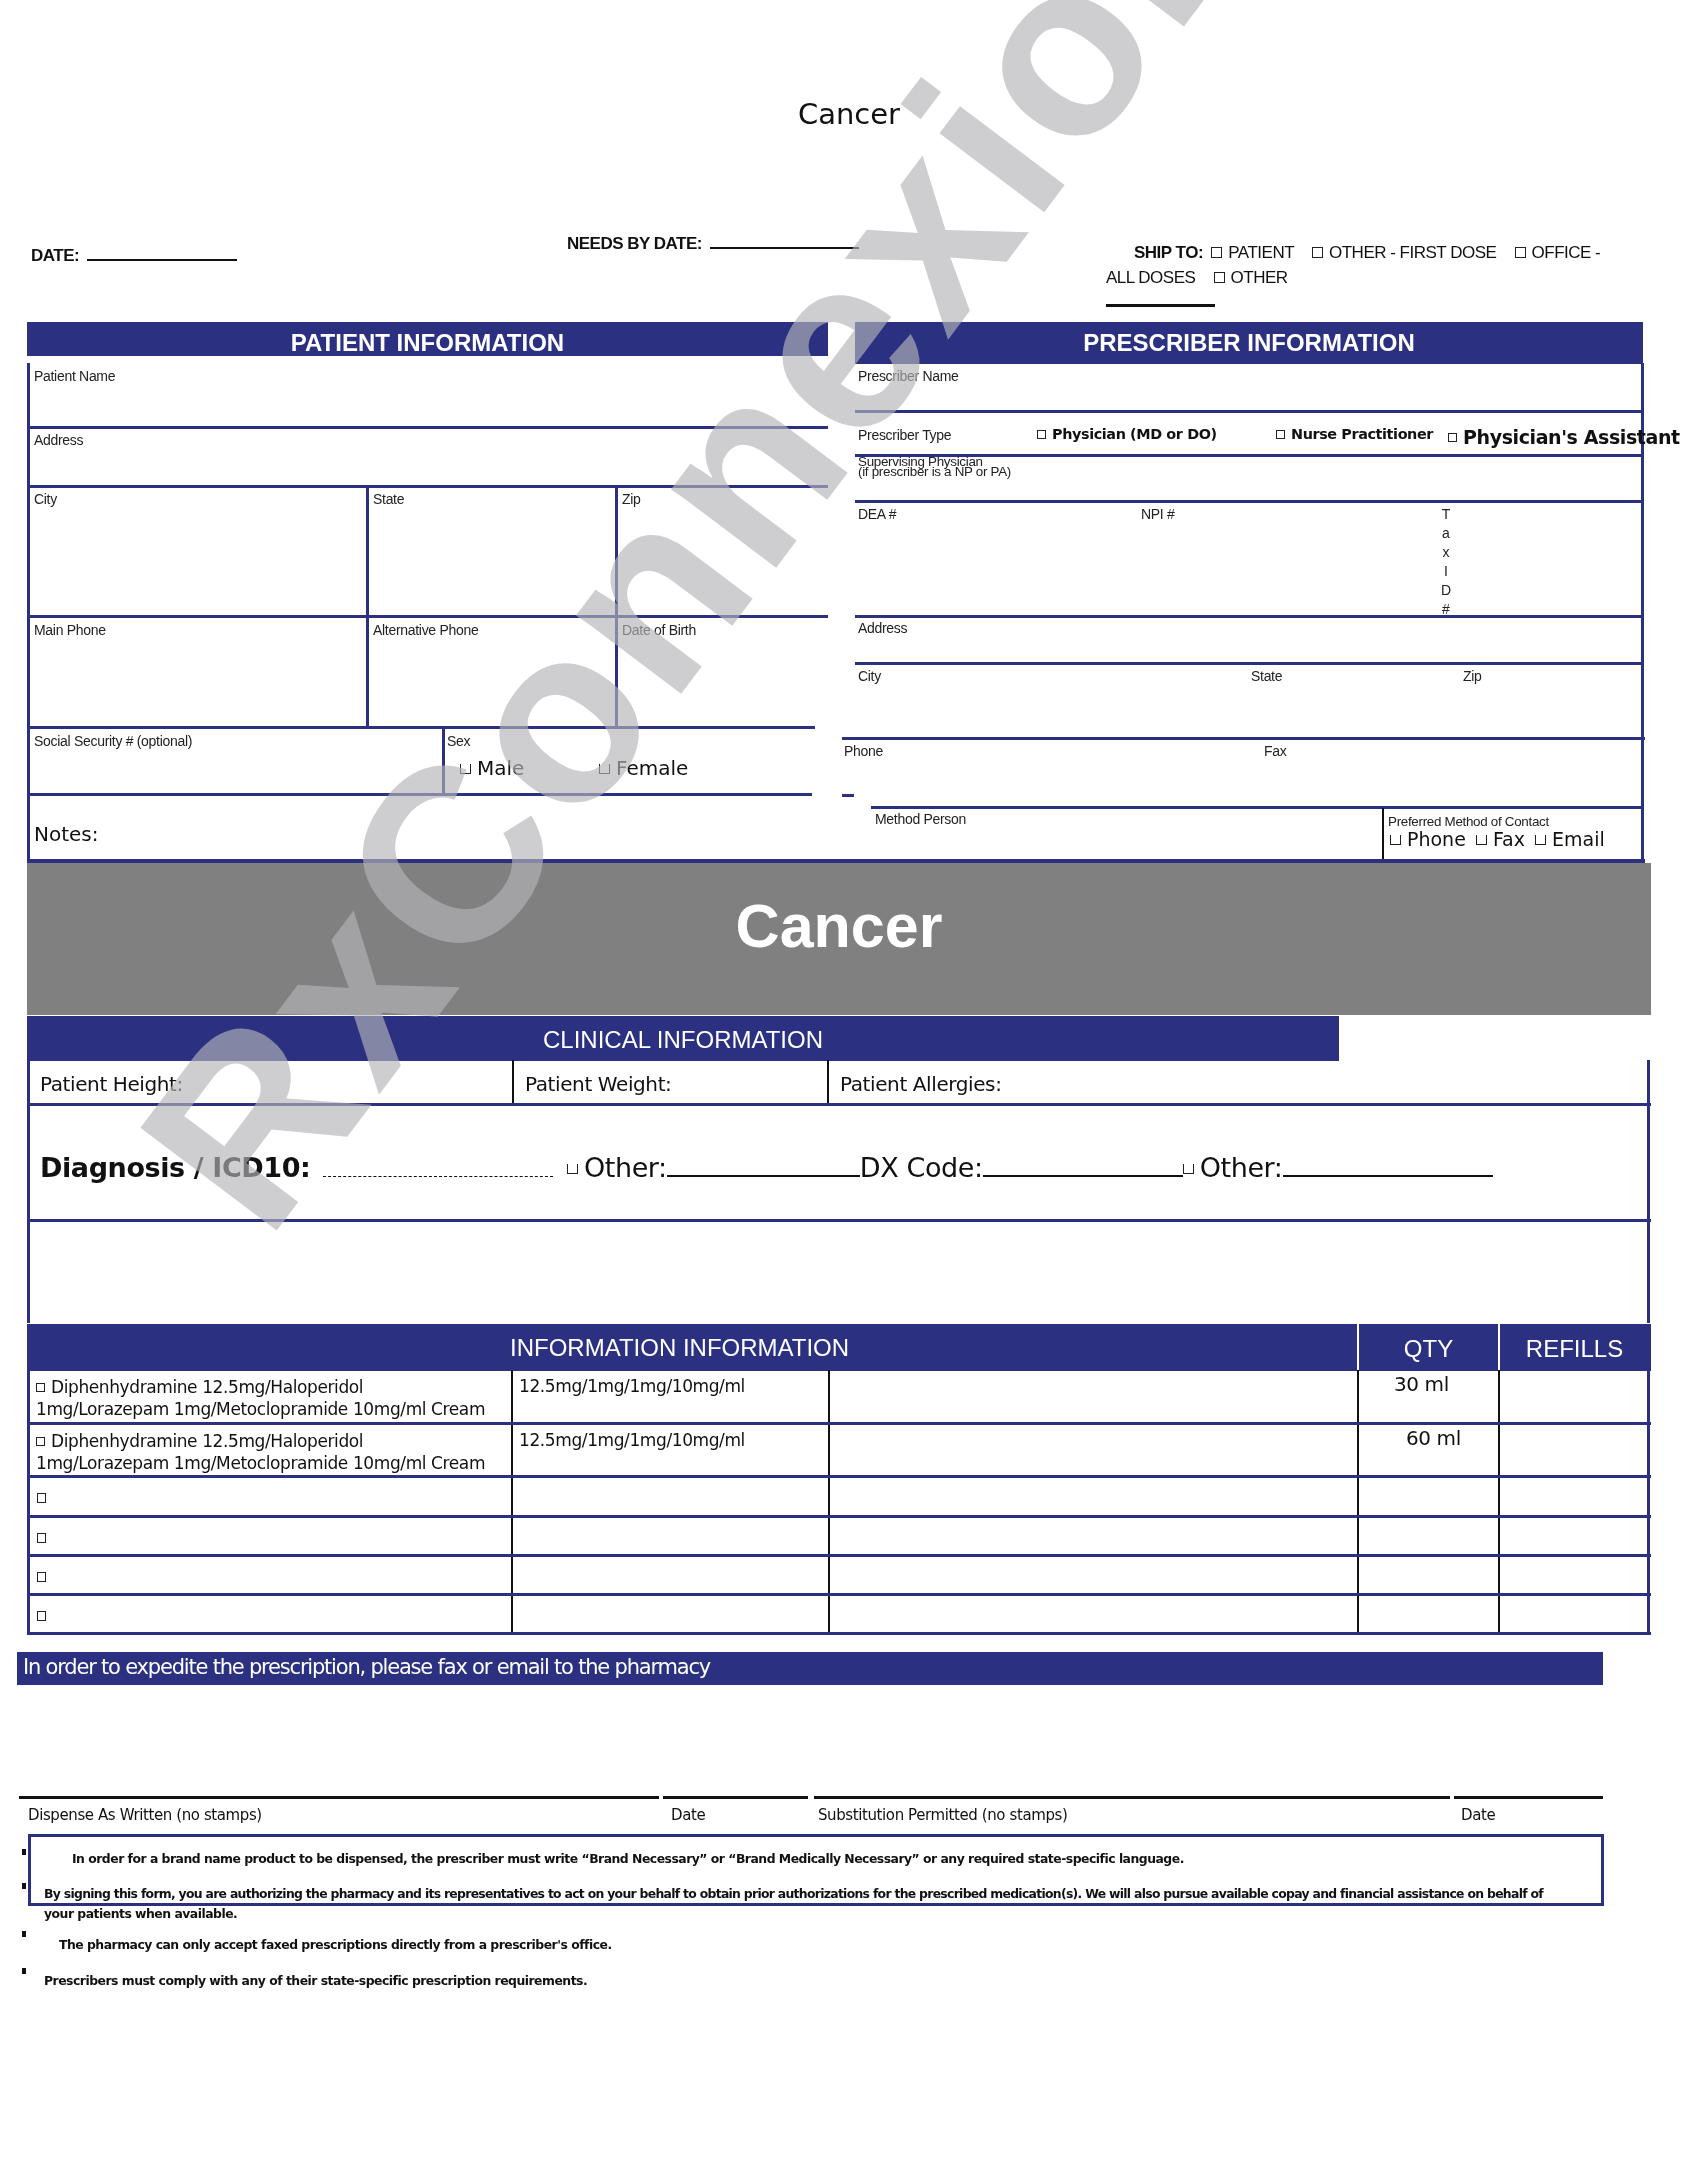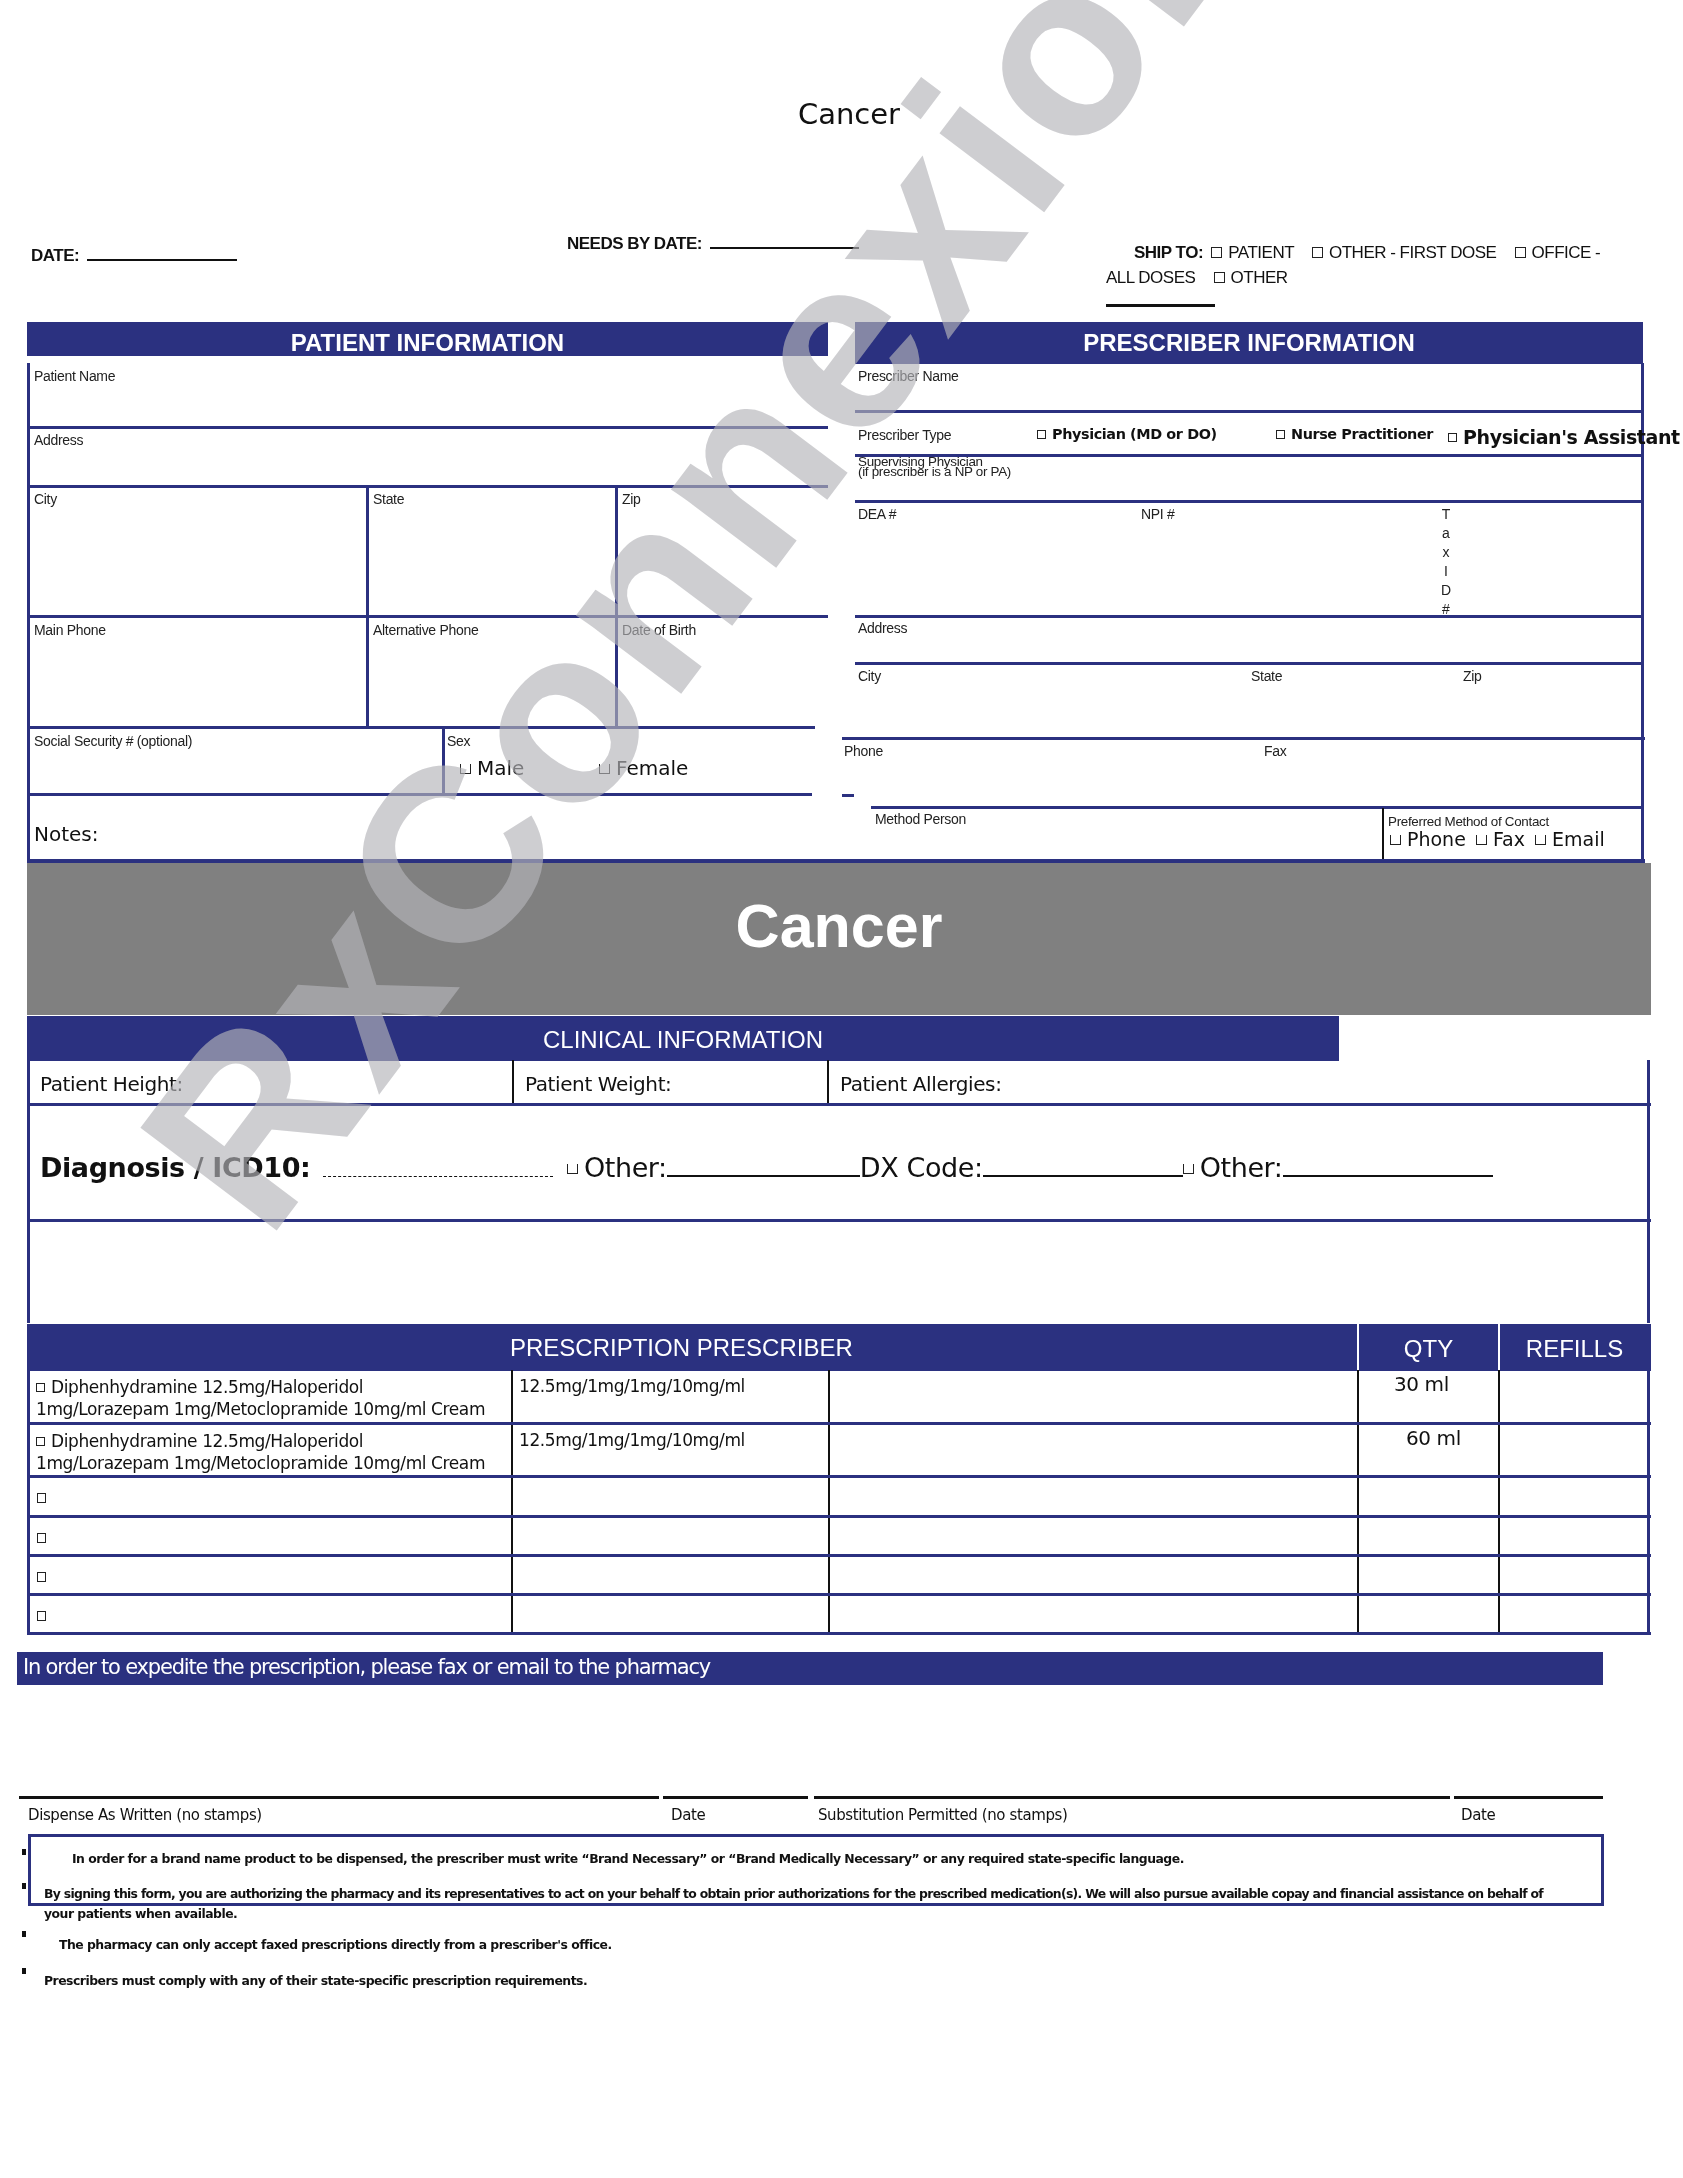--- a/index.html
+++ b/index.html
@@ -197,21 +197,21 @@
 
 <div class="cond" style="left:40px; top:1152px; font-size:27px; white-space:nowrap;">
   <span style="font-weight:bold;">Diagnosis / ICD10:</span>
   <span class="uline" style="width:230px; border-bottom:1px dashed #111; margin-left:4px;"></span>
   <span style="margin-left:6px;"><span class="chk open"></span><span>Other:</span></span><span class="uline" style="width:193px;"></span><span>DX Code:</span><span class="uline" style="width:200px;"></span><span><span class="chk open"></span><span>Other:</span></span><span class="uline" style="width:210px;"></span>
 </div>
 <div class="hl" style="left:27px; top:1219px; width:1624px;"></div>
 <div class="abs" style="left:30px; top:1223px; width:1616px; height:99px;"></div>
 
 <div class="navy abs" style="left:27px; top:1324px; width:1624px; height:47px;"></div>
-<div class="hdr" style="left:510px; top:1327px; font-weight:normal; font-size:24px; text-align:left;">PRESCRIPTION PRESCRIBER</div>
+<div class="hdr" style="left:510px; top:1327px; font-weight:normal; font-size:24px; text-align:left;">INFORMATION INFORMATION</div>
 <div class="abs" style="left:1357px; top:1324px; width:2px; height:47px; background:#fff;"></div>
 <div class="hdr" style="left:1359px; top:1328px; width:139px; font-weight:normal; font-size:24px;">QTY</div>
 <div class="abs" style="left:1498px; top:1324px; width:2px; height:47px; background:#fff;"></div>
 <div class="hdr" style="left:1500px; top:1328px; width:149px; font-weight:normal; font-size:24px;">REFILLS</div>
 
 <div class="vl" style="left:27px; top:1370px; height:263px;"></div>
 <div class="vl" style="left:1647px; top:1370px; height:263px;"></div>
 <div class="vlb" style="left:511px; top:1370px; height:263px; width:2px;"></div>
 <div class="vlb" style="left:828px; top:1370px; height:263px; width:2px;"></div>
 <div class="vlb" style="left:1357px; top:1370px; height:263px; width:2px;"></div>

